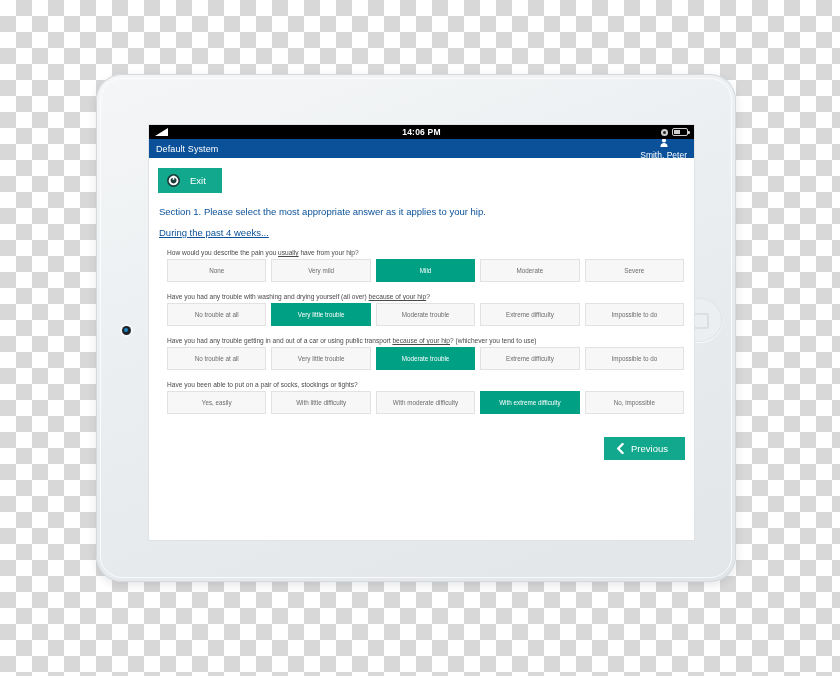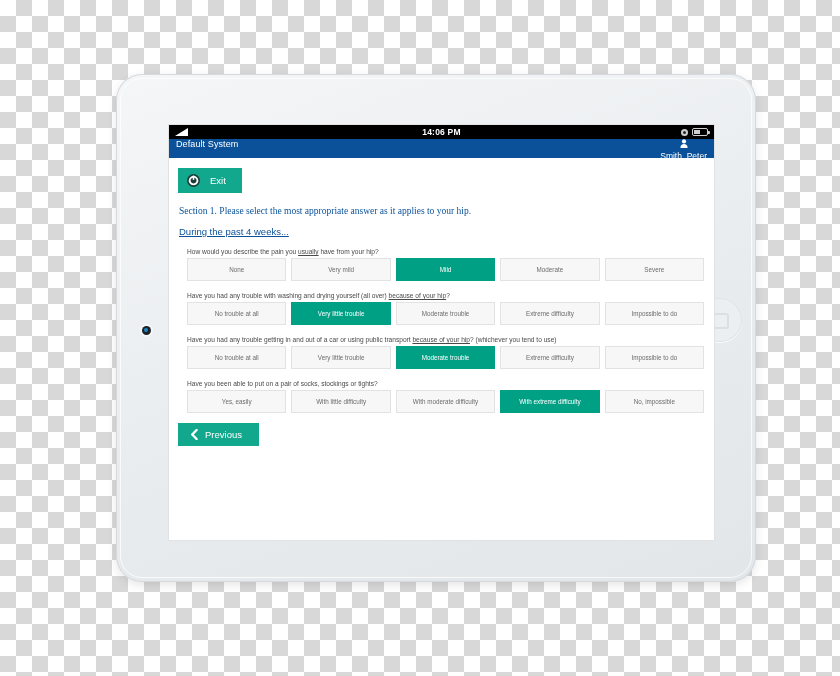--- a/index.html
+++ b/index.html
@@ -15,21 +15,21 @@
     background-image:
       linear-gradient(45deg, #d8d8d8 25%, transparent 25%, transparent 75%, #d8d8d8 75%),
       linear-gradient(45deg, #d8d8d8 25%, transparent 25%, transparent 75%, #d8d8d8 75%);
     background-size: 32px 32px;
     background-position: 0 0, 16px 16px;
   }
 
   
   #tablet {
     position: absolute;
-    left: 116px;
+    left: 96px;
     top: 74px;
     width: 640px;
     height: 508px;
     border-radius: 26px;
     background: linear-gradient(160deg, #f4f6f7 0%, #e9ecef 55%, #e2e6e9 100%);
     box-shadow: 0 3px 10px rgba(0,0,0,0.10), 0 0 0 1px #d5d9dd inset;
   }
   #tablet-inner-edge {
     position: absolute;
     left: 4px; top: 4px;
@@ -157,21 +157,21 @@
     background: #cfcfcf;
     border-radius: 0 1px 1px 0;
   }
 
   
   #app-header {
     height: 19px;
     background: #0a5199;
     color: #ffffff;
     display: flex;
-    align-items: flex-start;
+    align-items: center;
     justify-content: space-between;
     padding: 0 7px;
     font-size: 9px;
   }
   #app-title { font-weight: normal; letter-spacing: 0.1px; }
   #user-area { display: flex; align-items: center; gap: 3px; font-size: 8.5px; flex-direction: column; }
   #person-icon { width: 8px; height: 9px; }
 
   
   #page-body {
@@ -192,21 +192,20 @@
     font-size: 9.5px;
     font-family: "Liberation Sans", sans-serif;
     cursor: pointer;
   }
   #power-icon { width: 13px; height: 13px; flex: none; }
 
   #section-heading {
     color: #0a5199;
     font-size: 9.5px;
     margin: 13px 0 0 1px;
-    font-family: Liberation Serif, serif;
   }
   #timeframe-heading {
     color: #0a5199;
     font-size: 9.5px;
     text-decoration: underline;
     margin: 10px 0 4px 1px;
   }
 
   .question-block { margin-top: 11px; }
   .question-text {
@@ -232,23 +231,23 @@
     cursor: pointer;
     box-sizing: border-box;
   }
   .option.selected {
     background: #00a085;
     border-color: #00a085;
     color: #ffffff;
   }
 
   #nav-row {
-    margin-top: 10px;
+    margin-top: 23px;
     display: flex;
-    justify-content: flex-start;
+    justify-content: flex-end;
   }
   #previous-button {
     display: inline-flex;
     align-items: center;
     gap: 7px;
     background: #12a88e;
     color: #ffffff;
     border: none;
     padding: 6px 17px 6px 12px;
     font-size: 9.5px;

